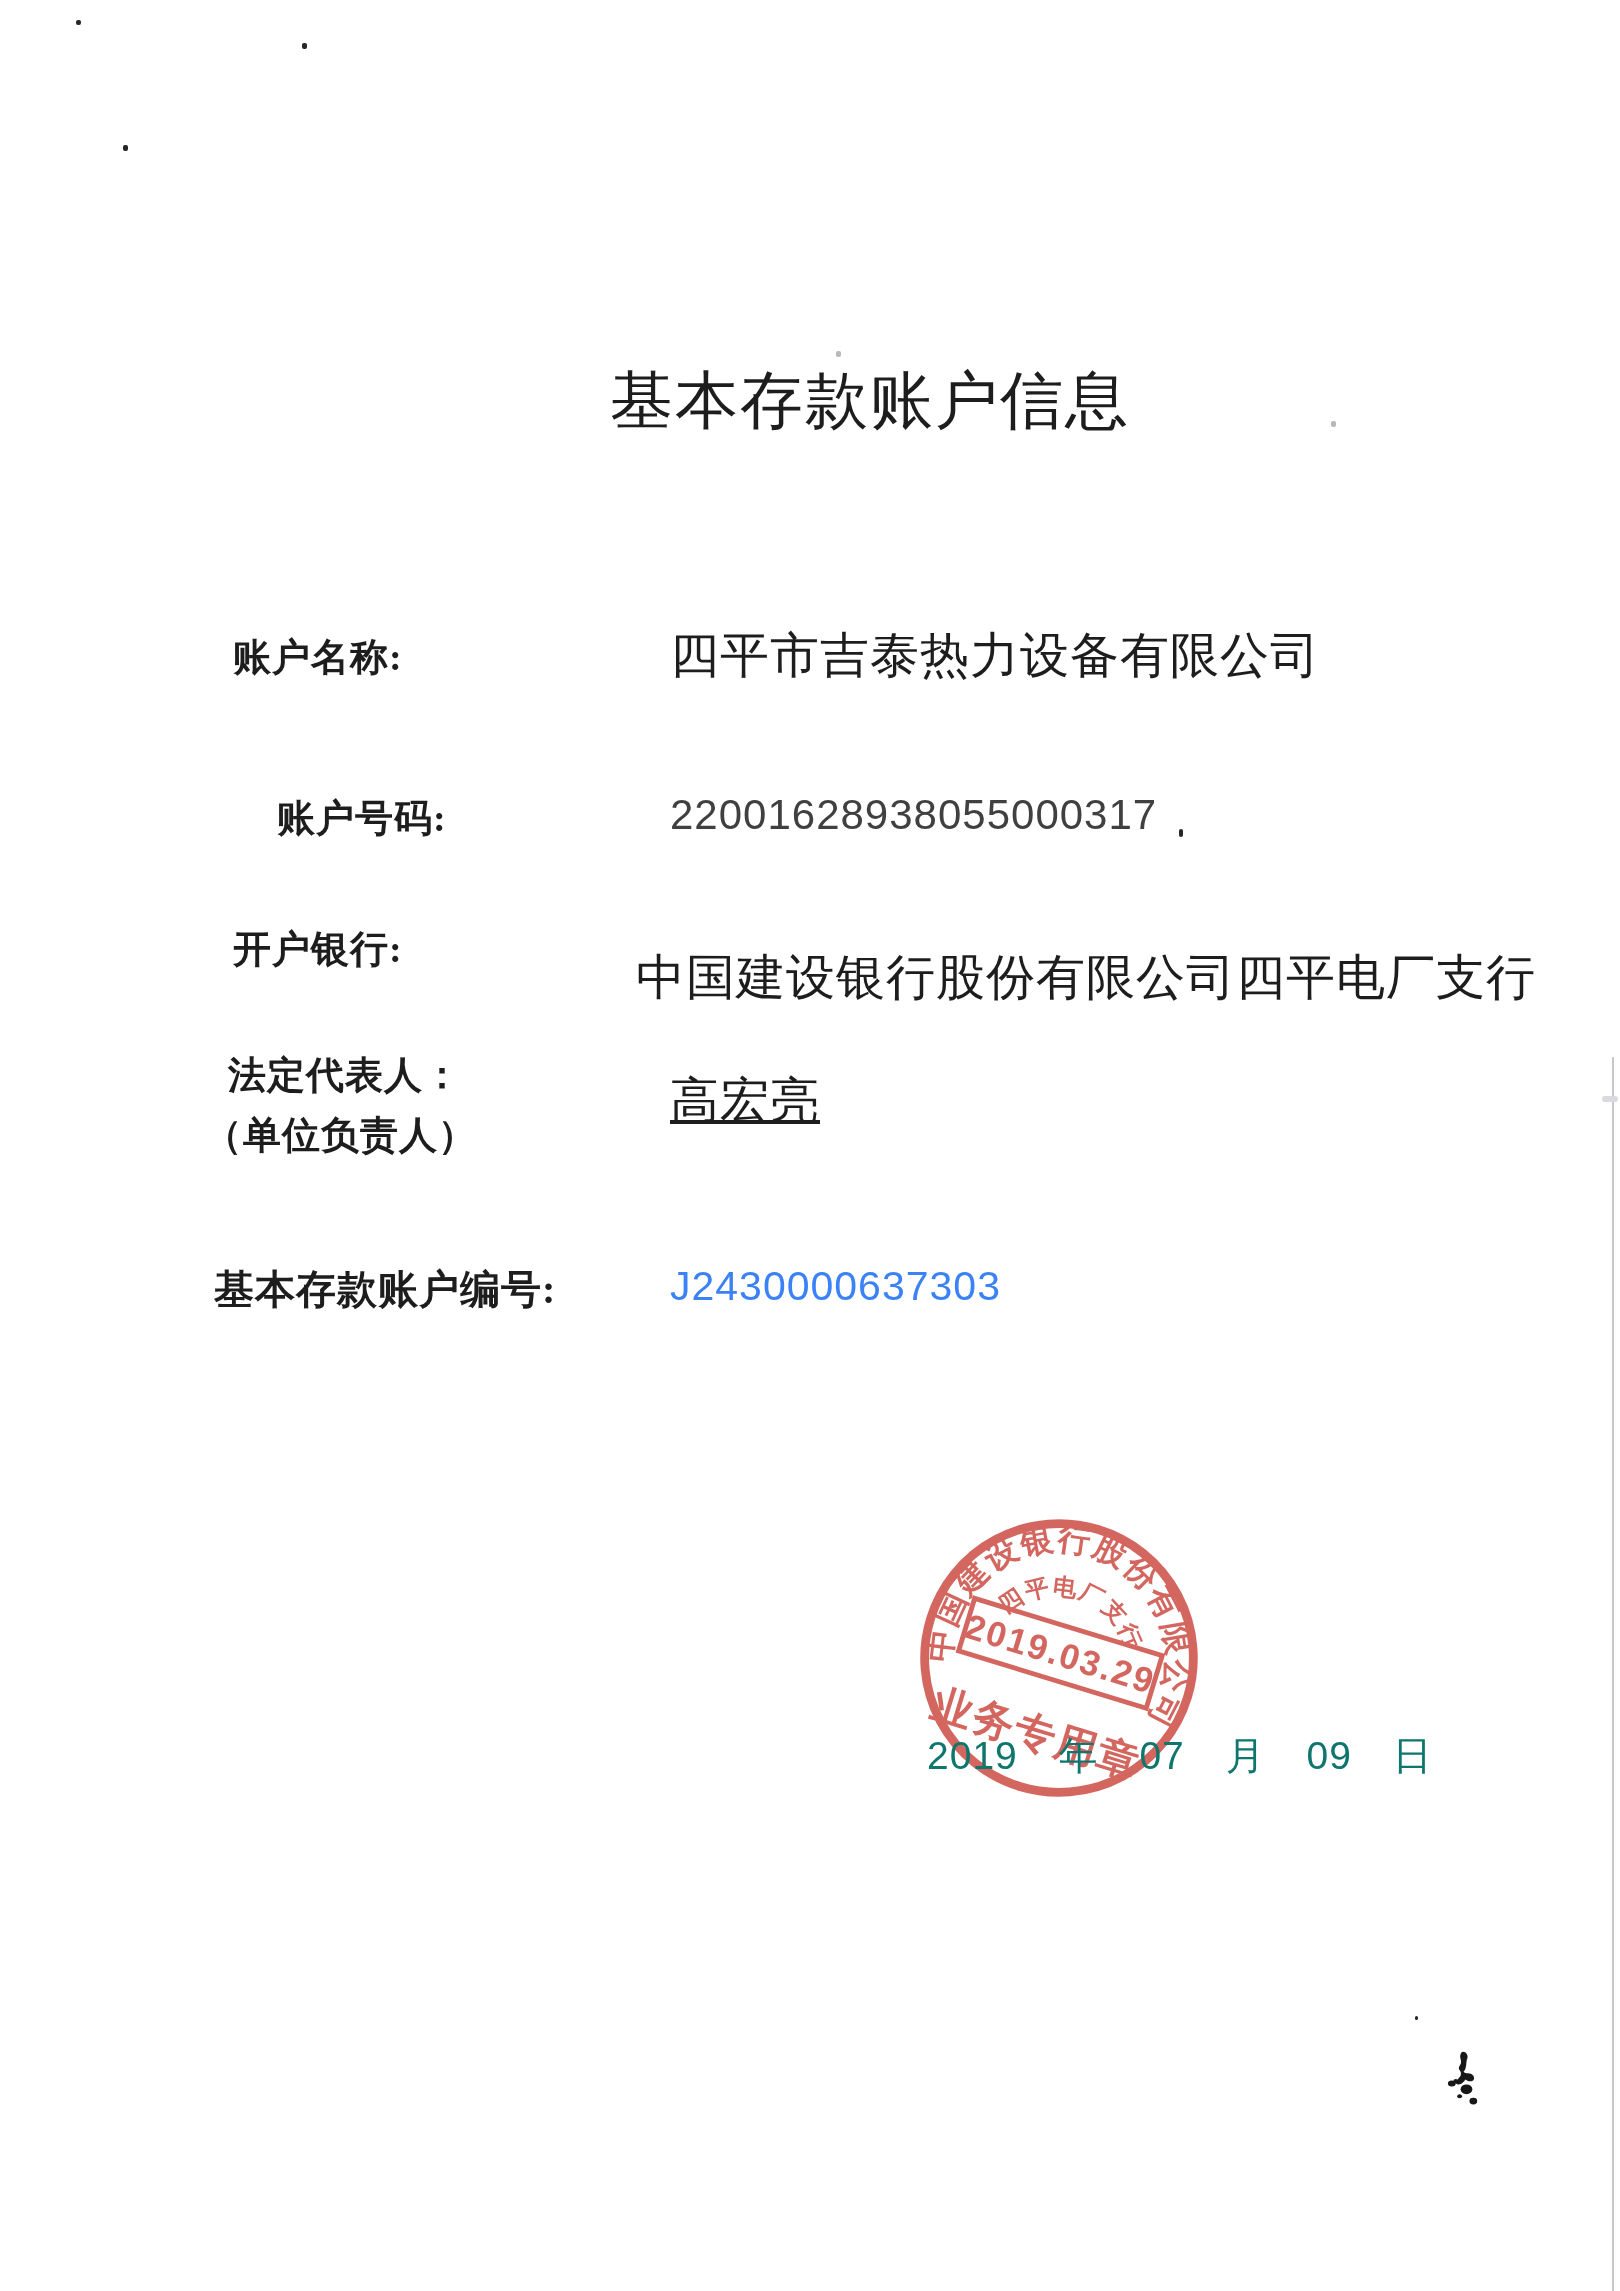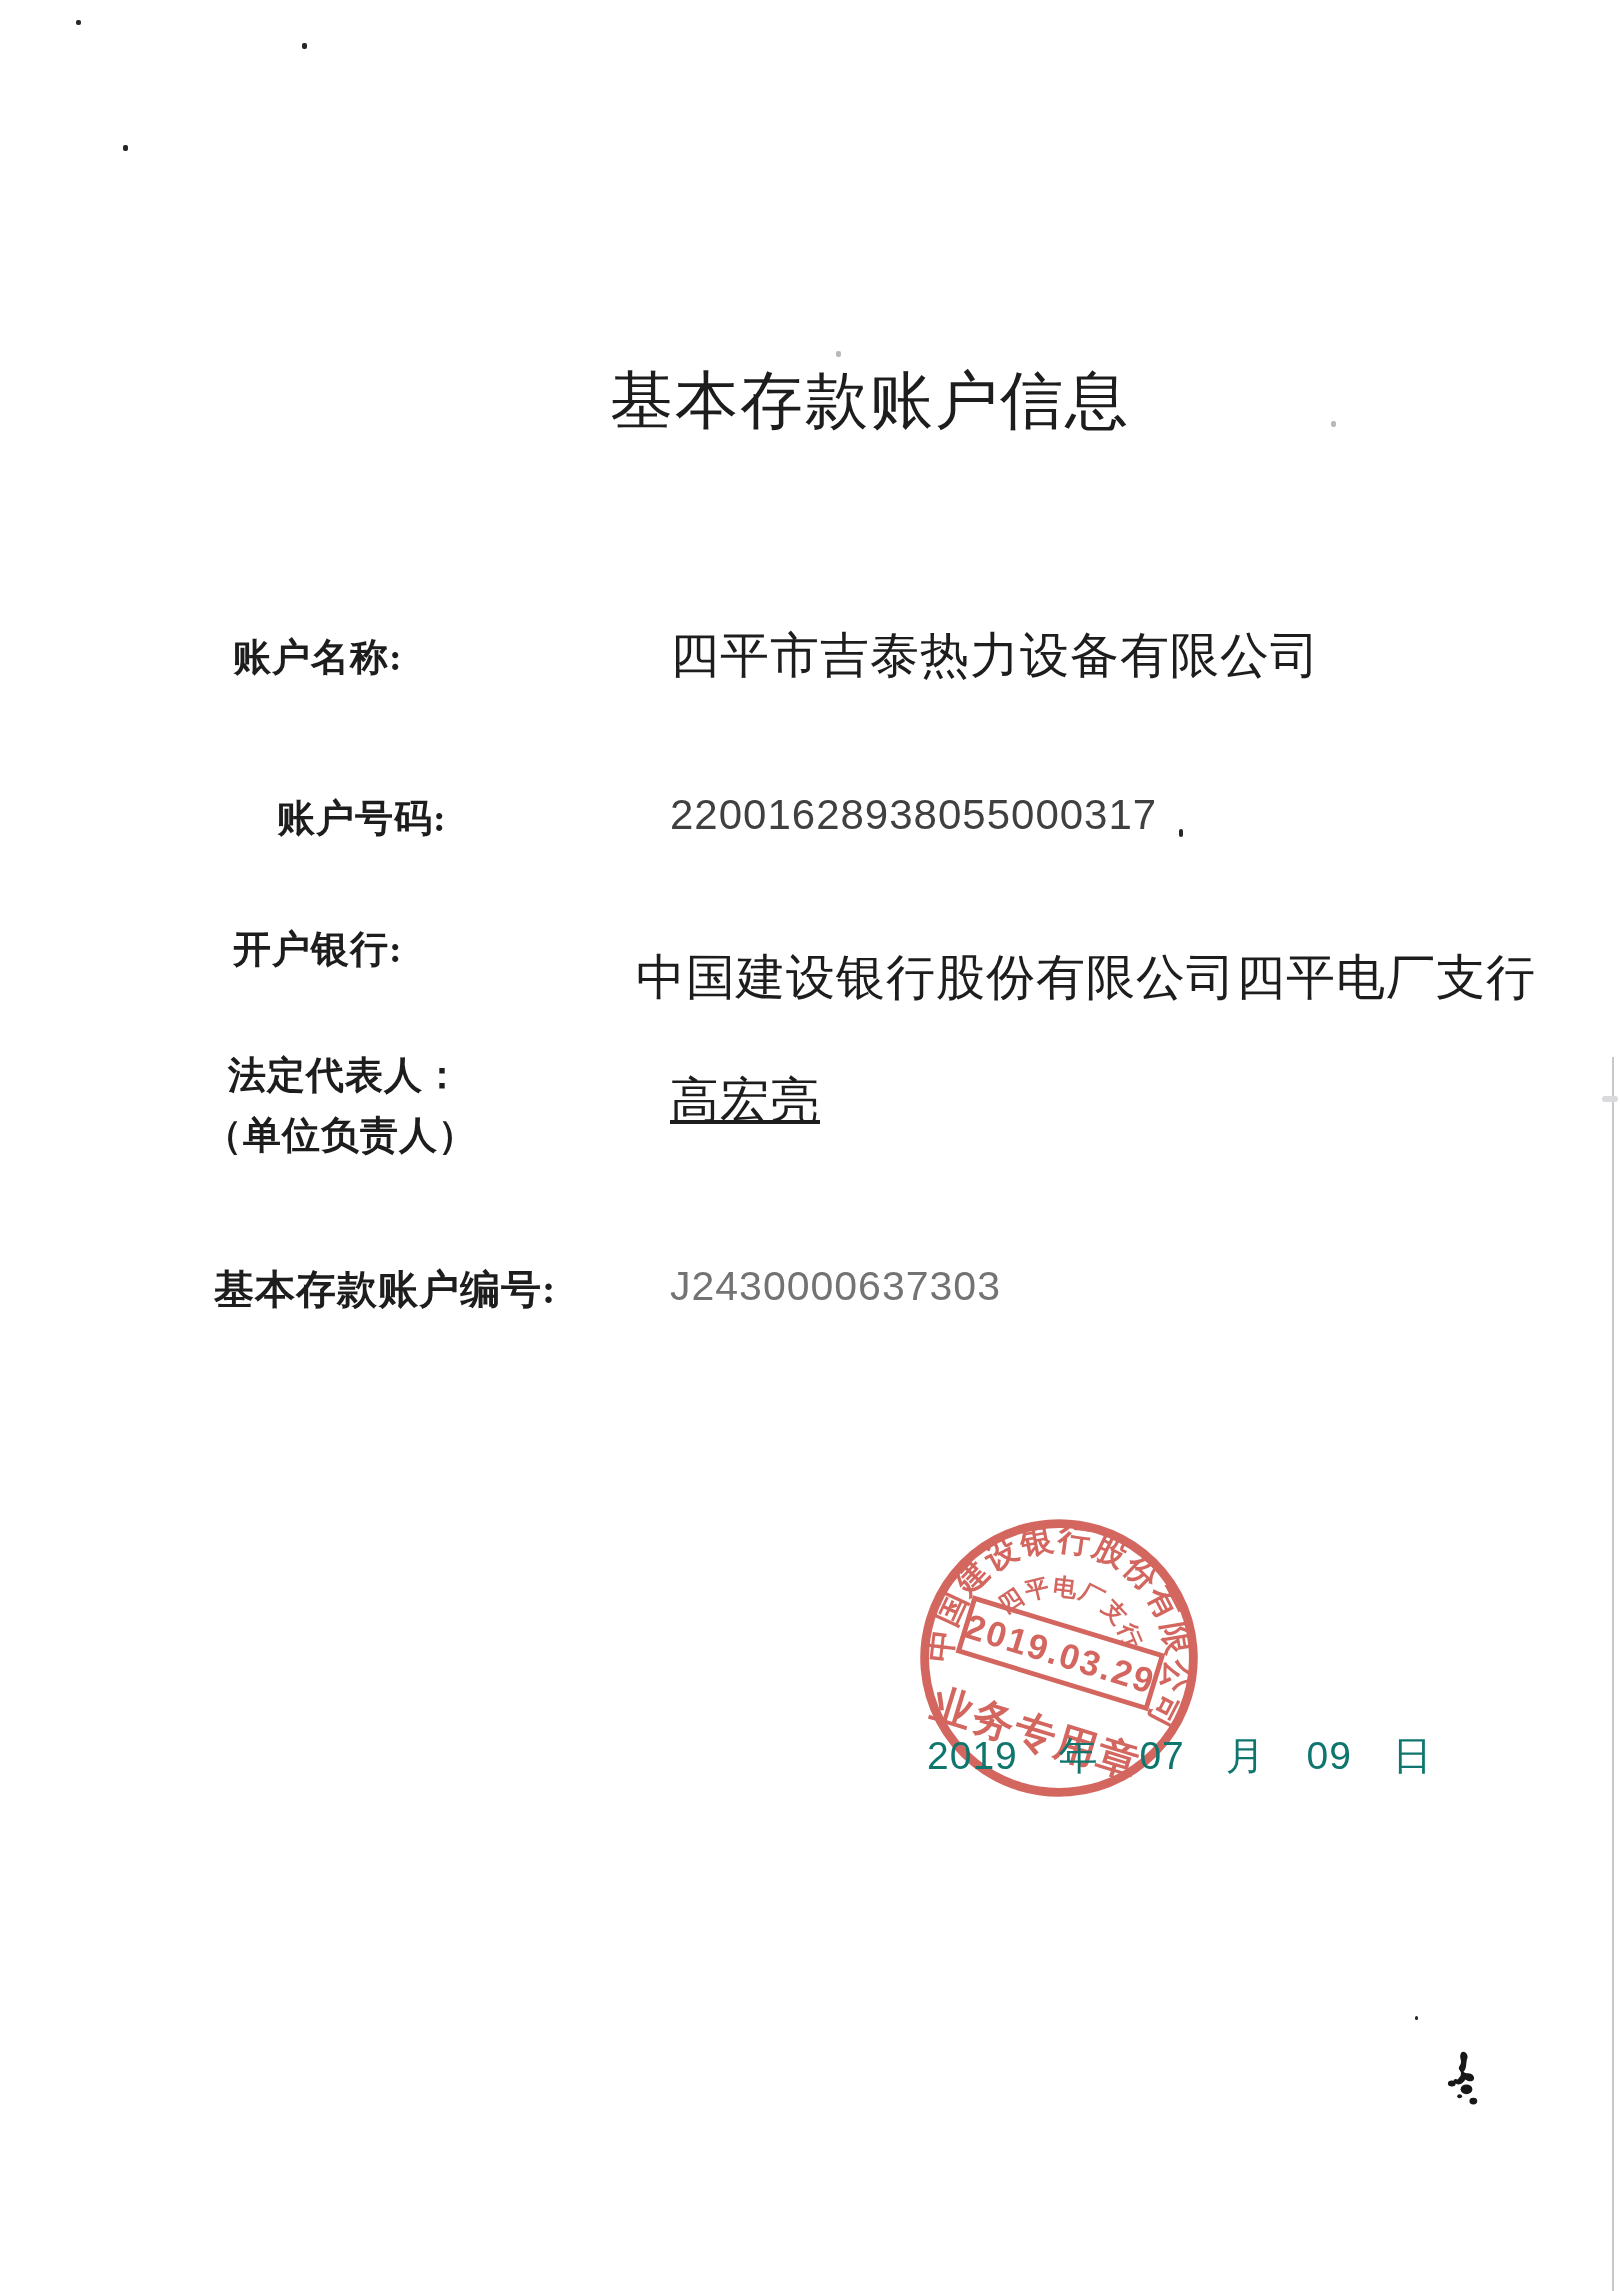--- a/index.html
+++ b/index.html
@@ -26,21 +26,21 @@
     position:absolute;
     font-size:49px;font-weight:400;letter-spacing:1px;
     line-height:1.1;white-space:nowrap;
   }
   .fvalue.num{
     font-family:"Liberation Sans", sans-serif;
     font-size:42px;letter-spacing:1px;color:#404040;
   }
   .fvalue.id{
     font-family:"Liberation Sans", sans-serif;
-    font-size:41px;letter-spacing:1px;color:#737373;
+    font-size:41px;letter-spacing:1px;color:#3b82f6;
   }
   .date-line{
     position:absolute;left:927px;top:1729px;
     font-family:"Liberation Sans", sans-serif;
     font-size:39px;color:#0f766e;
     word-spacing:29px;letter-spacing:1px;
     white-space:nowrap;z-index:3;
   }
   .stamp{
     position:absolute;left:907px;top:1506px;

